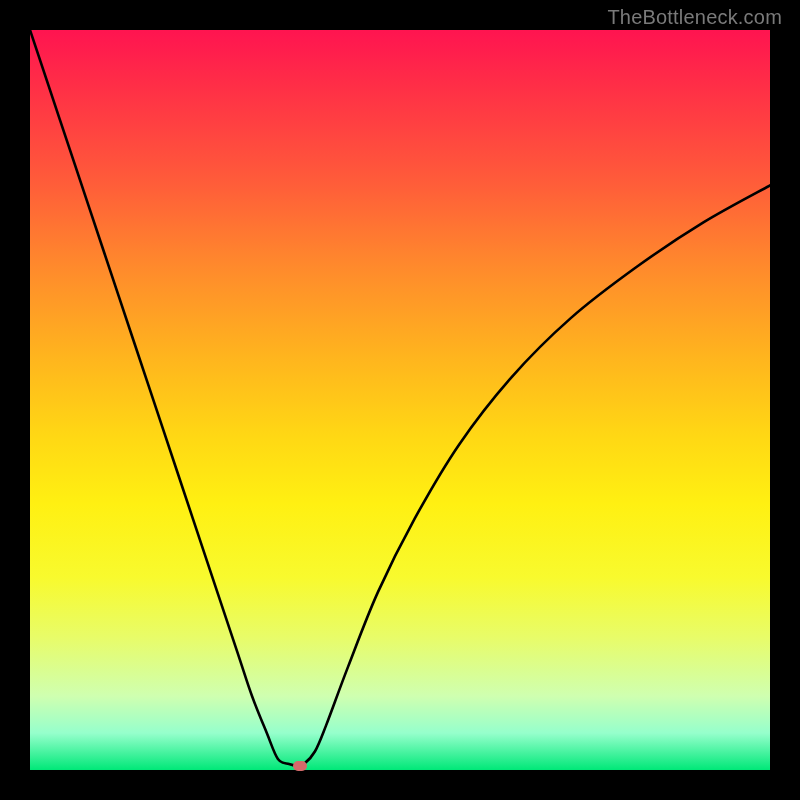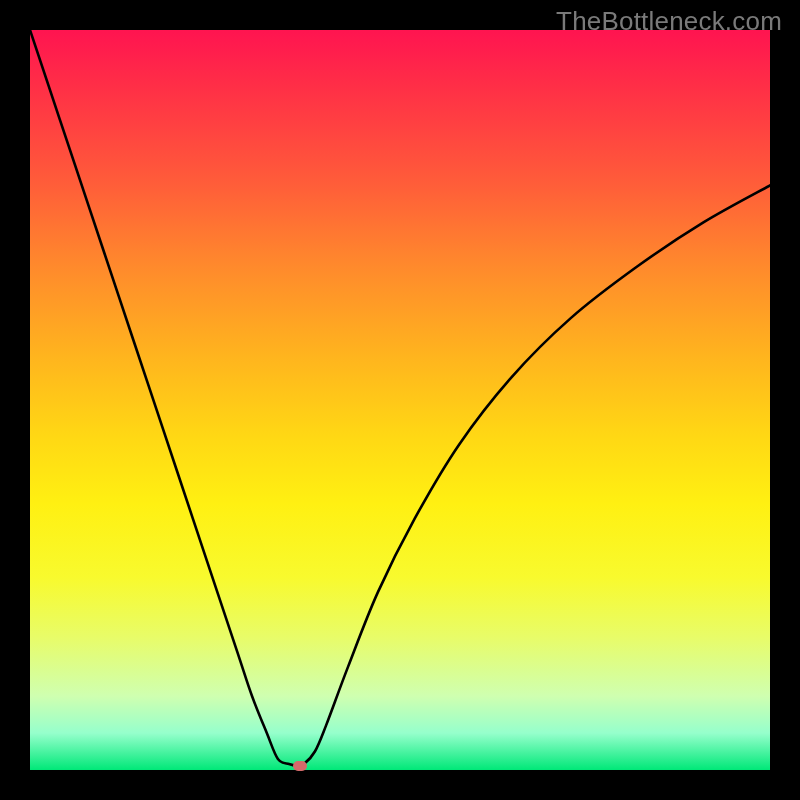--- a/index.html
+++ b/index.html
@@ -43,21 +43,21 @@
     height: 10px;
     background: #d46a6a;
     border-radius: 5px;
     transform: translate(-50%, -50%);
   }
   .watermark {
     position: absolute;
     top: 6px;
     right: 18px;
     font-family: Arial, Helvetica, sans-serif;
-    font-size: 26px;
+    font-size: 20px;
     color: #7a7a7a;
     letter-spacing: 0.2px;
   }
 </style>
 </head>
 <body>
 
 <div class="canvas">
   <div class="plot">
     <svg class="curve" viewBox="0 0 740 740" preserveAspectRatio="none">

